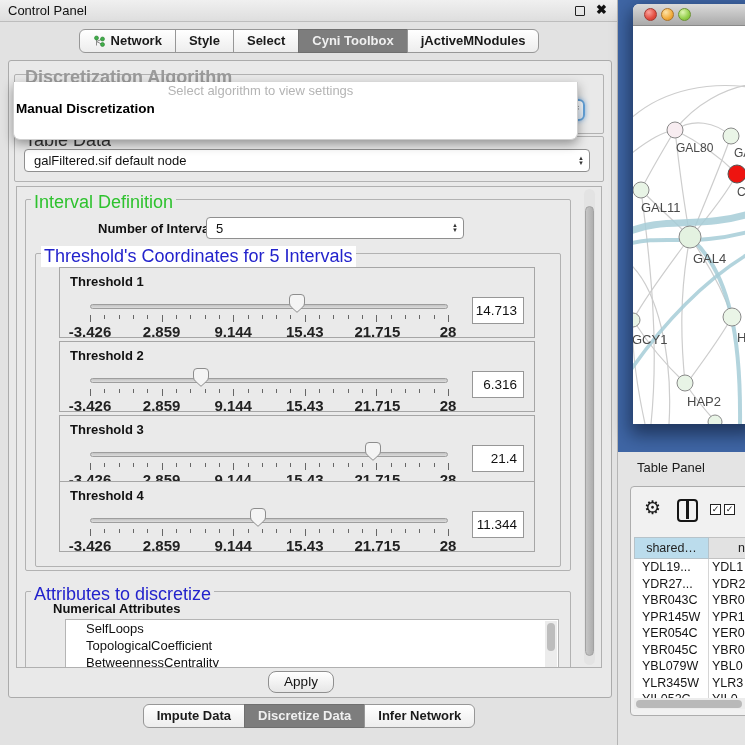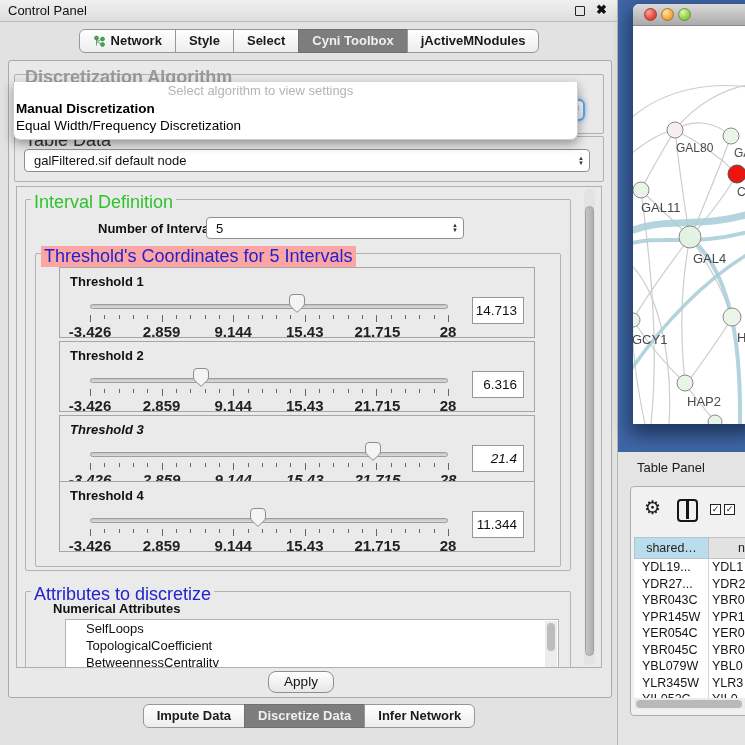--- a/index.html
+++ b/index.html
@@ -170,21 +170,20 @@
     <div class="focus-ring">
       <div class="spin" style="position:absolute;right:3px;top:2px;display:flex;flex-direction:column;line-height:5px;font-size:6px;color:#333;">
           <span>▲</span>
           <span>▼</span>
         </div>
     </div>
 
     <div class="popup">
       <div class="placeholder">Select algorithm to view settings</div>
       <div class="opt hl">Manual Discretization</div>
-      <div class="opt">Equal Width/Frequency Discretization</div>
     </div>
 
     <div class="groupbox" style="left:14px;top:136px;width:590px;height:46px;"></div>
     <div class="gtitle" style="left:22px;top:130px;color:#333;">Table Data</div>
     <div class="combo" style="left:24px;top:149px;width:566px;height:23px;">
       <span>galFiltered.sif default node</span>
       <span class="spin">
           <span>▲</span>
           <span>▼</span>
         </span>
@@ -198,21 +197,21 @@
       <div class="bold-label" style="left:44px;top:34px;margin-left:37px;">Number of Intervals</div>
       <div class="combo" style="left:189px;top:30px;width:258px;height:22px;">
         <span>5</span>
         <span class="spin">
             <span>▲</span>
             <span>▼</span>
           </span>
       </div>
 
       <div class="groupbox" style="left:18px;top:66px;width:526px;height:314px;"></div>
-      <div class="gtitle blue" style="left:24px;top:59px;background:#fca5a5;">Threshold's Coordinates for 5 Intervals</div>
+      <div class="gtitle blue" style="left:24px;top:59px;background:#ffffff;">Threshold's Coordinates for 5 Intervals</div>
 
       <div id="threshold-container">
           <div class="tbox" style="top: 80px;">
             <div class="tlabel">Threshold 1</div>
             <div class="track"></div>
             <div class="tick" style="left: 30px; height: 7px;"></div>
             <div class="tick" style="left: 44.32px; height: 4px;"></div>
             <div class="tick" style="left: 58.64px; height: 4px;"></div>
             <div class="tick" style="left: 72.96px; height: 4px;"></div>
             <div class="tick" style="left: 87.28px; height: 4px;"></div>
@@ -281,21 +280,21 @@
             <div class="ticklabel" style="left: 101.6px;">2.859</div>
             <div class="ticklabel" style="left: 173.2px;">9.144</div>
             <div class="ticklabel" style="left: 244.8px;">15.43</div>
             <div class="ticklabel" style="left: 316.4px;">21.715</div>
             <div class="ticklabel" style="left: 388px;">28</div>
             <svg class="thumb" width="16" height="19" viewBox="0 0 16 19" style="left: 132.979px;">
               <path d="M4 0.5 L12 0.5 Q15.5 0.5 15.5 4 L15.5 9 Q15.5 11.5 13.5 13.3 L8 18.3 L2.5 13.3 Q0.5 11.5 0.5 9 L0.5 4 Q0.5 0.5 4 0.5 Z" fill="#f4f4f4" stroke="#8d8d8d" stroke-width="1"></path>
             </svg>
             <div class="vfield">6.316</div>
           </div>
-          <div class="tbox" style="top: 228px; font-style: italic;">
+          <div class="tbox" style="top: 228px;">
             <div class="tlabel">Threshold 3</div>
             <div class="track"></div>
             <div class="tick" style="left: 30px; height: 7px;"></div>
             <div class="tick" style="left: 44.32px; height: 4px;"></div>
             <div class="tick" style="left: 58.64px; height: 4px;"></div>
             <div class="tick" style="left: 72.96px; height: 4px;"></div>
             <div class="tick" style="left: 87.28px; height: 4px;"></div>
             <div class="tick" style="left: 101.6px; height: 7px;"></div>
             <div class="tick" style="left: 115.92px; height: 4px;"></div>
             <div class="tick" style="left: 130.24px; height: 4px;"></div>

